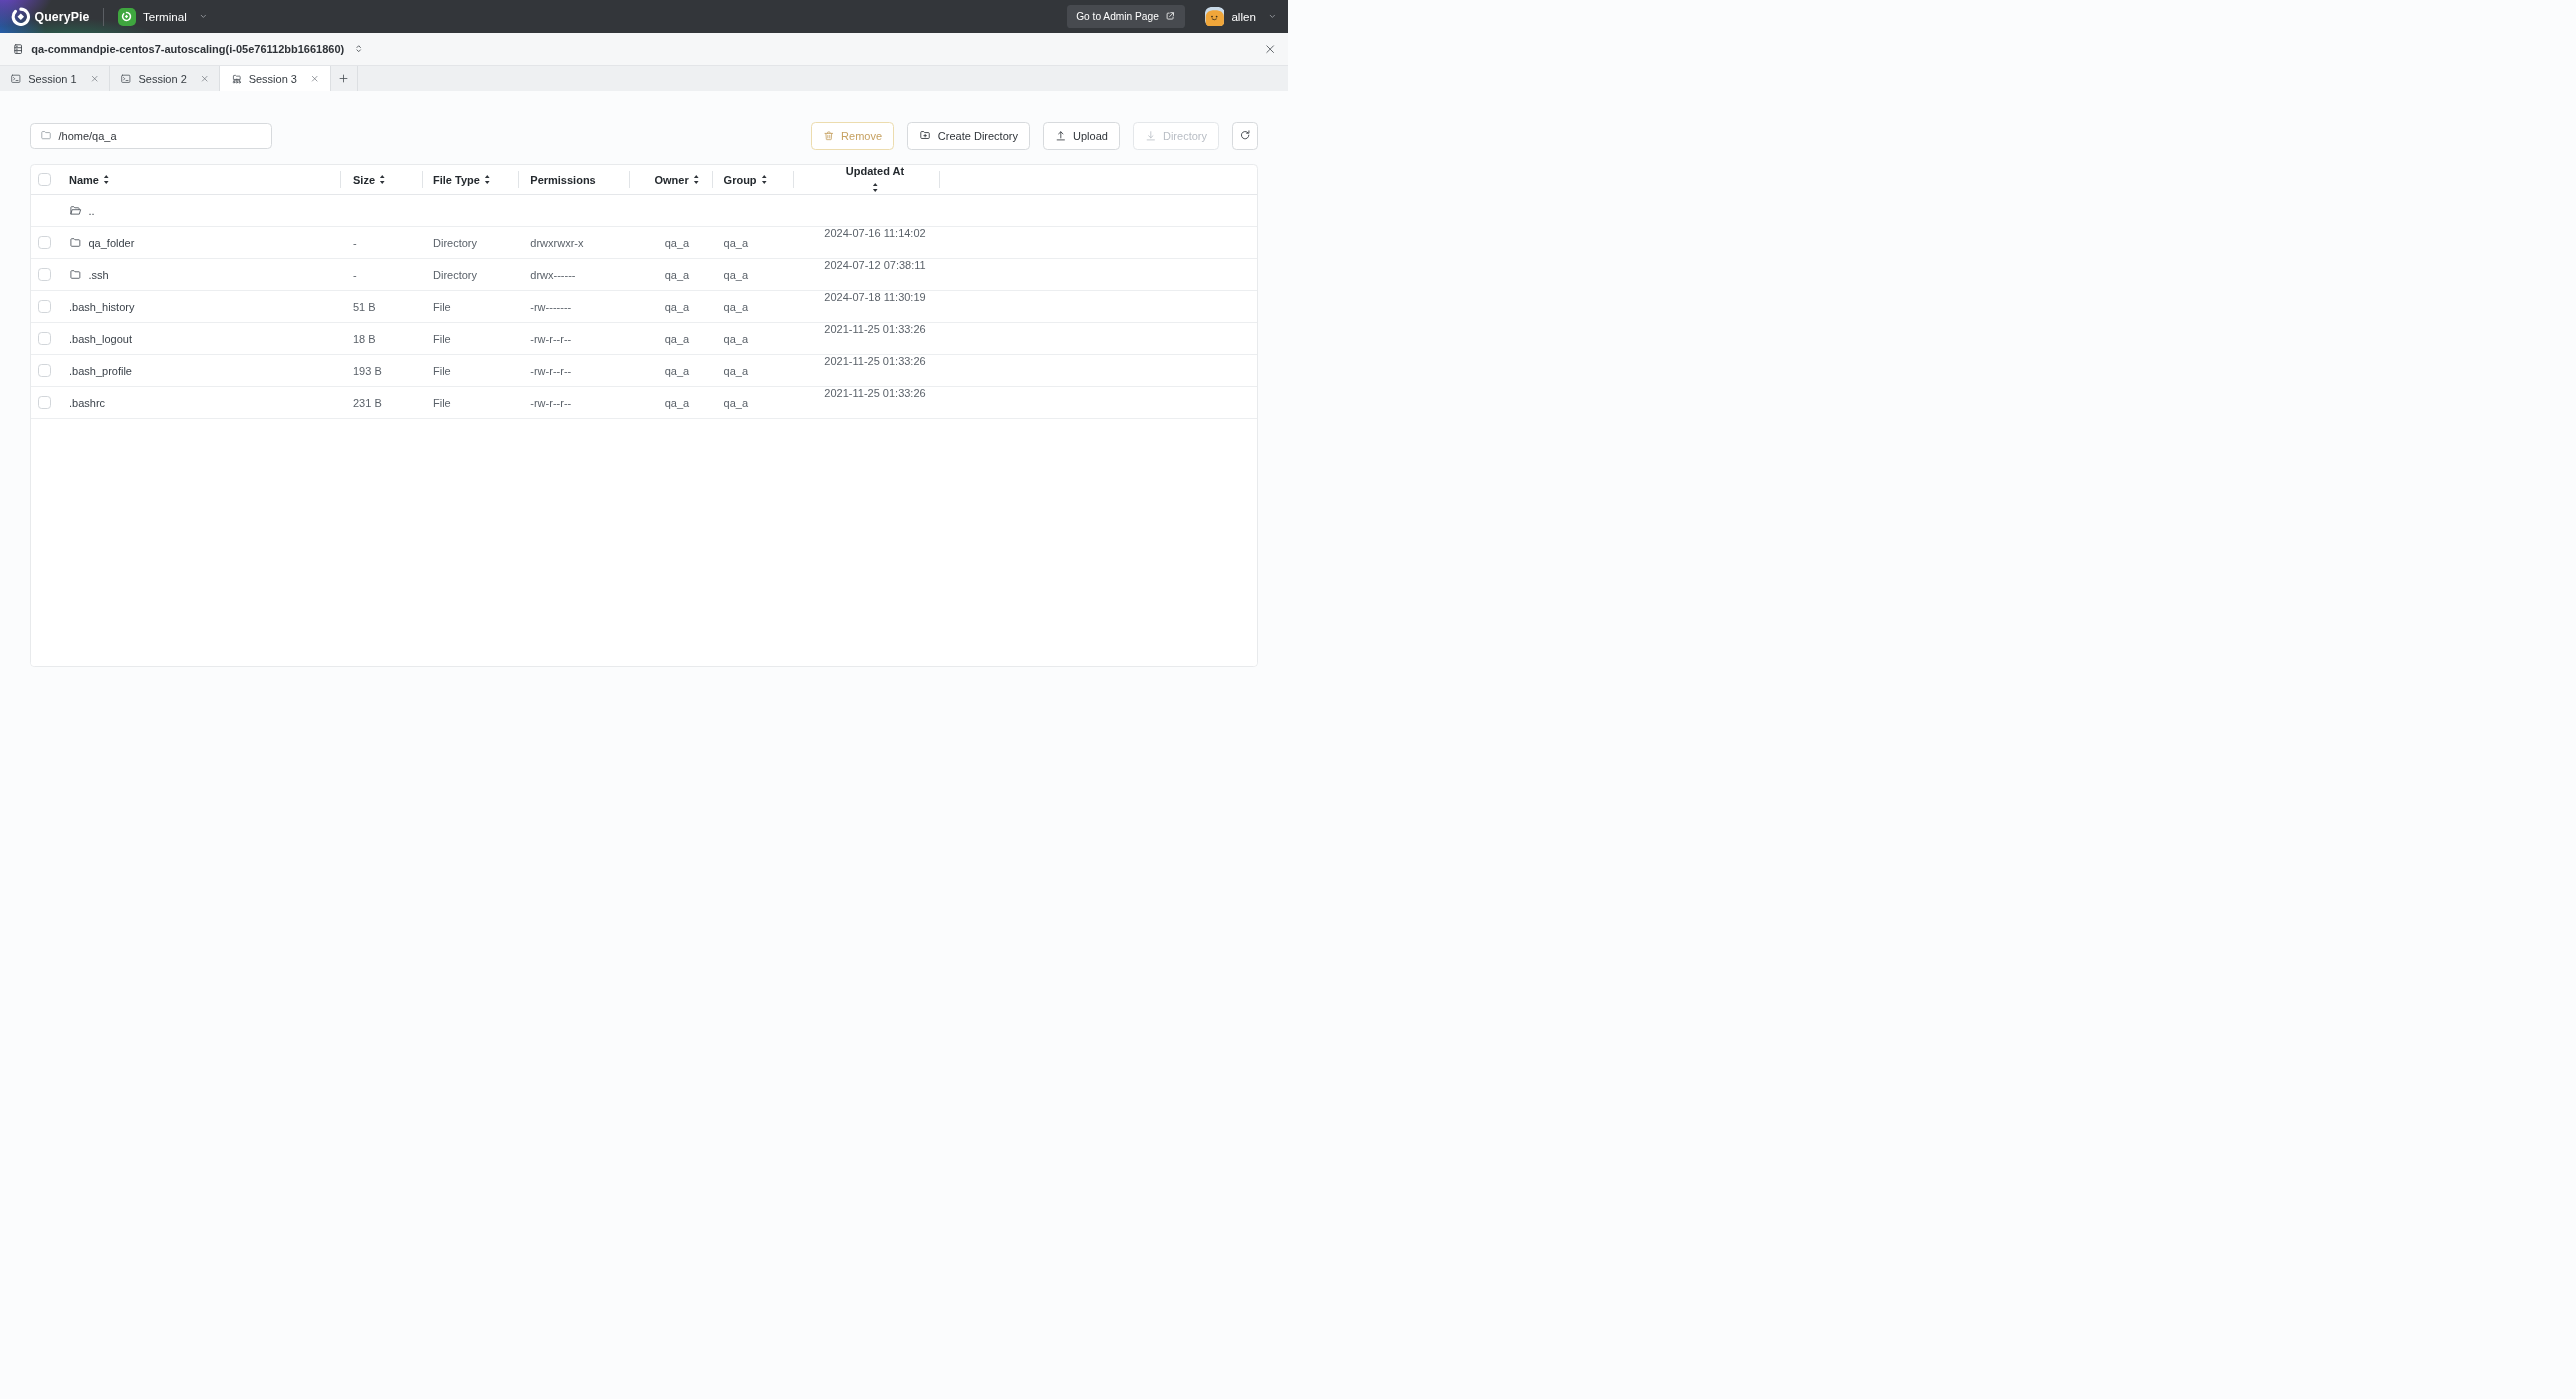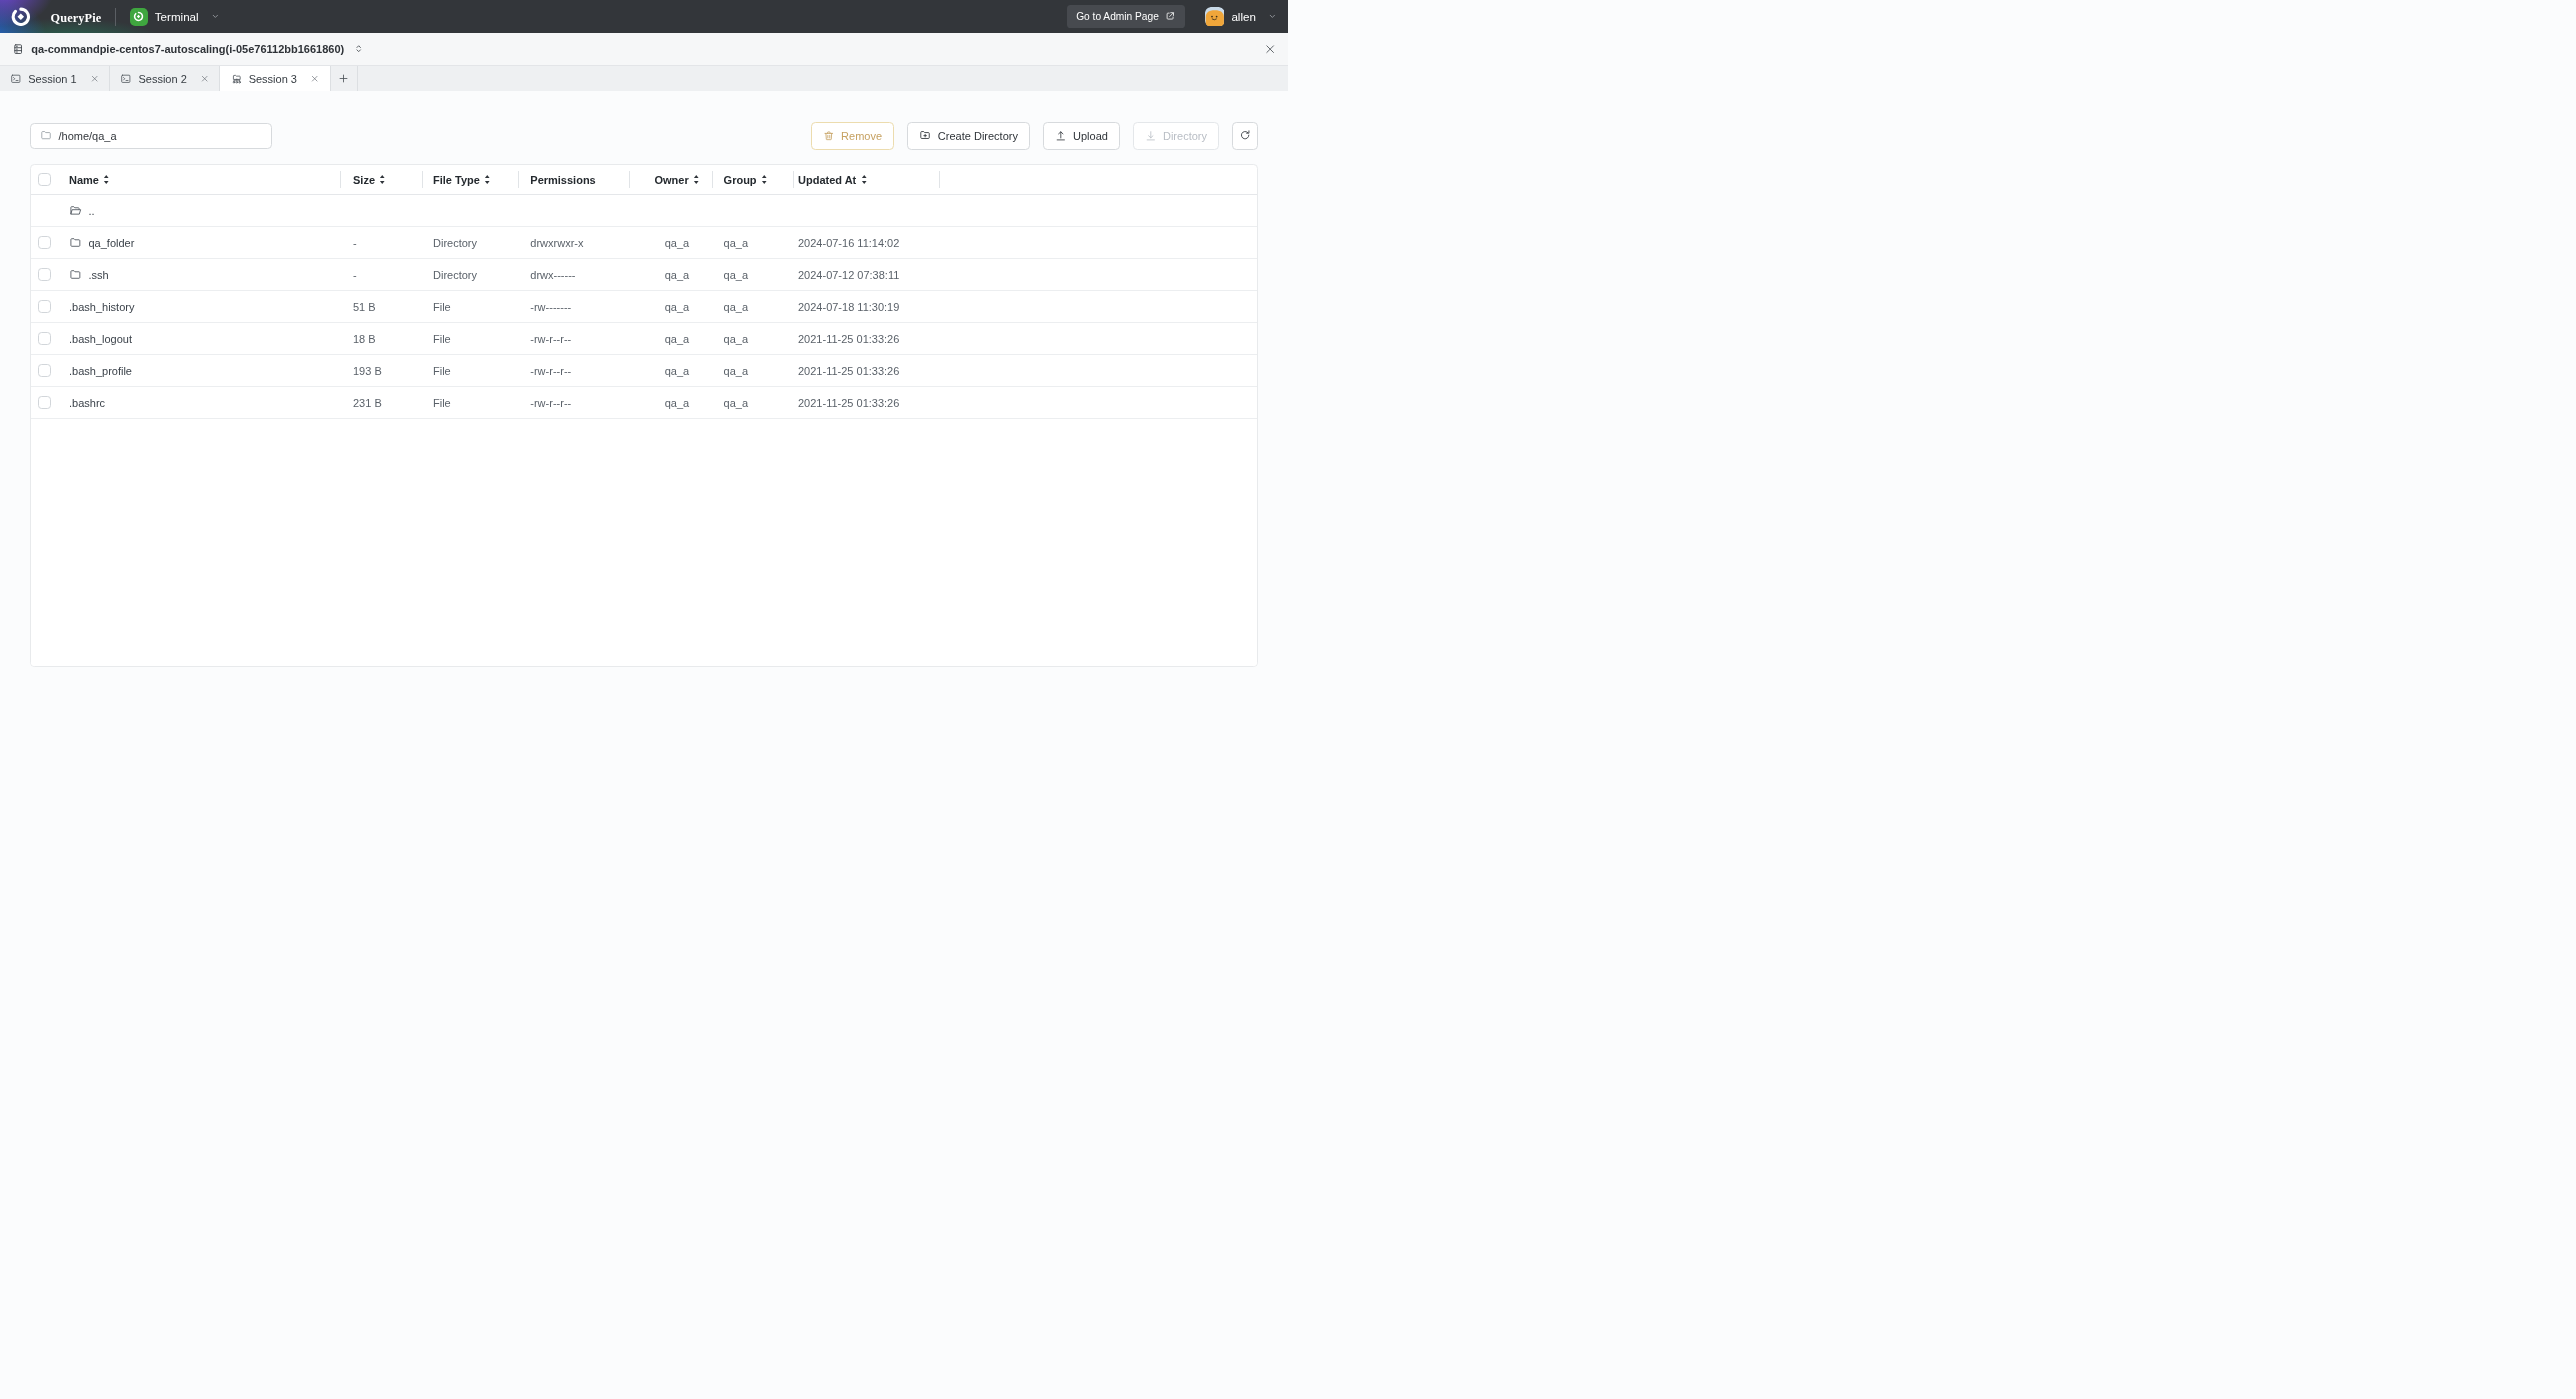--- a/index.html
+++ b/index.html
@@ -14,21 +14,21 @@
   
   .topbar {
     height:33px; flex:none; display:flex; align-items:center;
     padding:0 11px; background-color:#33363a;
     background-image:
       radial-gradient(69px 51px at 4.4px -10.2px, rgba(122,76,246,.85), transparent 72%),
       radial-gradient(87px 62px at -16px 38px, rgba(32,112,236,.85), transparent 72%),
       radial-gradient(138px 40px at 69px 48px, rgba(28,158,108,.60), transparent 75%);
     color:#fff;
   }
-  .brand { display:flex; align-items:flex-end; gap:20px;font-family:Liberation Serif, serif; }
+  .brand { display:flex; align-items:center; gap:4px; }
   .brand-name { font-size:12.3px; font-weight:700; letter-spacing:0.1px; }
   .topbar-divider { width:0.7px; height:18px; background:#5b5f64; margin:0 13.8px; }
   .app-switcher { display:flex; align-items:center; gap:7.3px; cursor:pointer; }
   .app-icon { width:18px; height:18px; border-radius:5.1px; background:#3fa63f;
     display:flex; align-items:center; justify-content:center; }
   .app-label { font-size:11.6px; font-weight:500; }
   .chev { color:#a2a6ab; margin-left:5.1px; }
   .topbar-spacer { flex:1; }
   .admin-btn {
     display:flex; align-items:center; gap:6.5px; background:#474a4f; color:#fff;
@@ -108,21 +108,21 @@
   }
   .tbody { flex:none; }
   .trow { height:32px; border-bottom:0.7px solid #eceef0; font-size:11px; color:#5a6169;
     background:#fff; }
   .trow .c-check { padding-left:6.5px; display:flex; align-items:center; height:100%; }
   .c-name { display:flex; align-items:center; gap:6.5px; color:#3b424a; height:100%; }
   .c-name .f-icon { color:#4d545b; }
   .cell { height:100%; display:flex; align-items:center; }
   .pad-size { padding-left:13px; } .pad-type { padding-left:11px; }
   .pad-perm { padding-left:12.3px; } .pad-owner { padding-left:13px;justify-content:center; }
-  .pad-group { padding-left:11.6px; } .pad-upd { padding-left:5px; }
+  .pad-group { padding-left:11.6px; } .pad-upd { padding-left:18px;flex-direction:column; }
   .card-spacer { flex:1; background:#fff; }
   .tfoot {
     height:30.5px; flex:none; background:#f3f4f6; border-top:0.7px solid #e8eaec;
     display:flex; align-items:center; padding:0 16px; font-size:11px; color:#596069;
   }
 </style>
 </head>
 <body>
 
 <div class="topbar">

